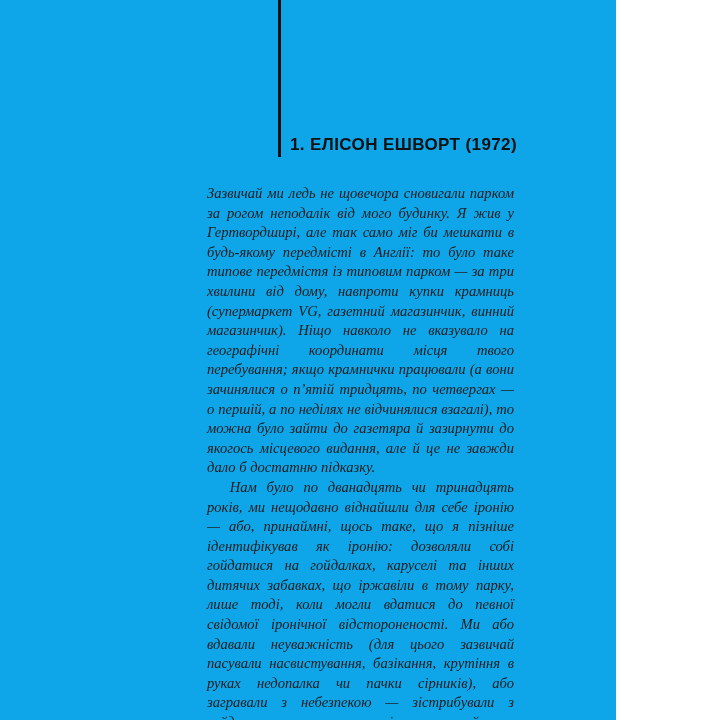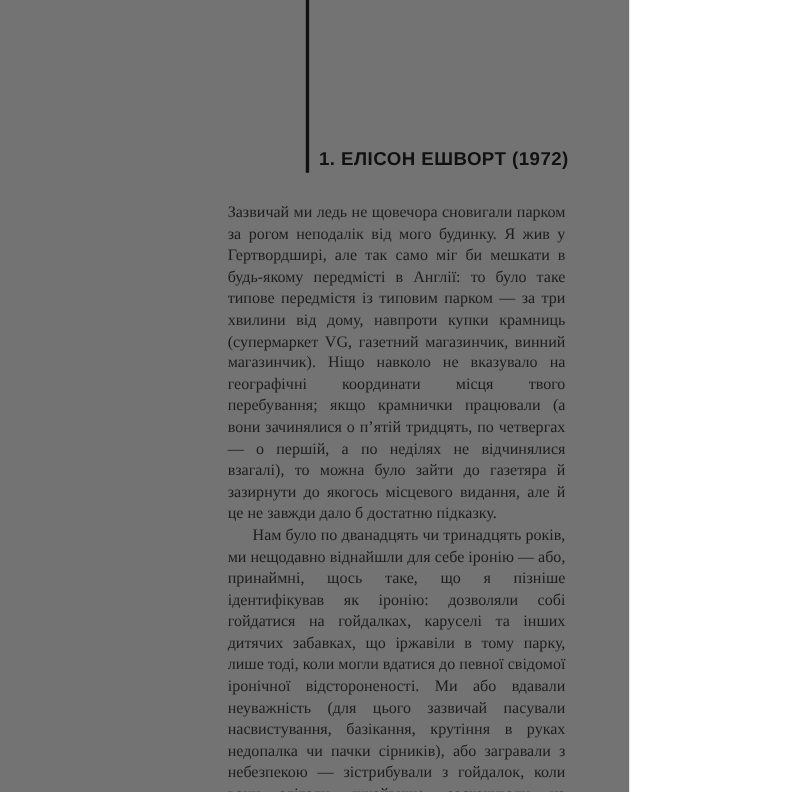--- a/index.html
+++ b/index.html
@@ -2,23 +2,23 @@
 <html lang="uk"><head>
 <meta charset="utf-8">
 <style>
   html, body {
     margin: 0;
     padding: 0;
     background: #ffffff;
   }
   .page {
     position: relative;
-    width: 572px;
+    width: 616px;
     height: 720px;
-    background: #737373;
+    background: #0ea5e9;
     overflow: hidden;
     font-family: "Liberation Serif", serif;
   }
   .chapter-rule {
     position: absolute;
     left: 278px;
     top: 0;
     width: 3px;
     height: 157px;
     background: #101010;
@@ -43,20 +43,21 @@
     color: #1c1c1c;
     font-size: 14.6px;
     line-height: 19.6px;
     text-align: justify;
     hyphens: auto;
     -webkit-hyphens: auto;
   }
   .text-block p {
     margin: 0;
     padding: 0;
+    font-style: italic;
   }
   .text-block p.indented {
     text-indent: 1.55em;
   }
 </style>
 </head>
 <body>
 
 <div class="page">
 

